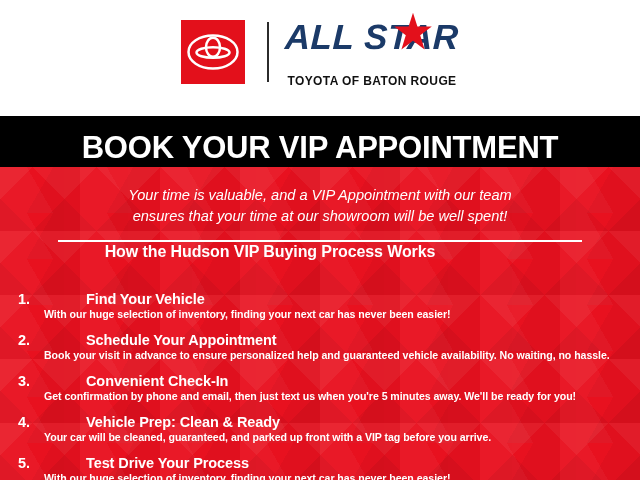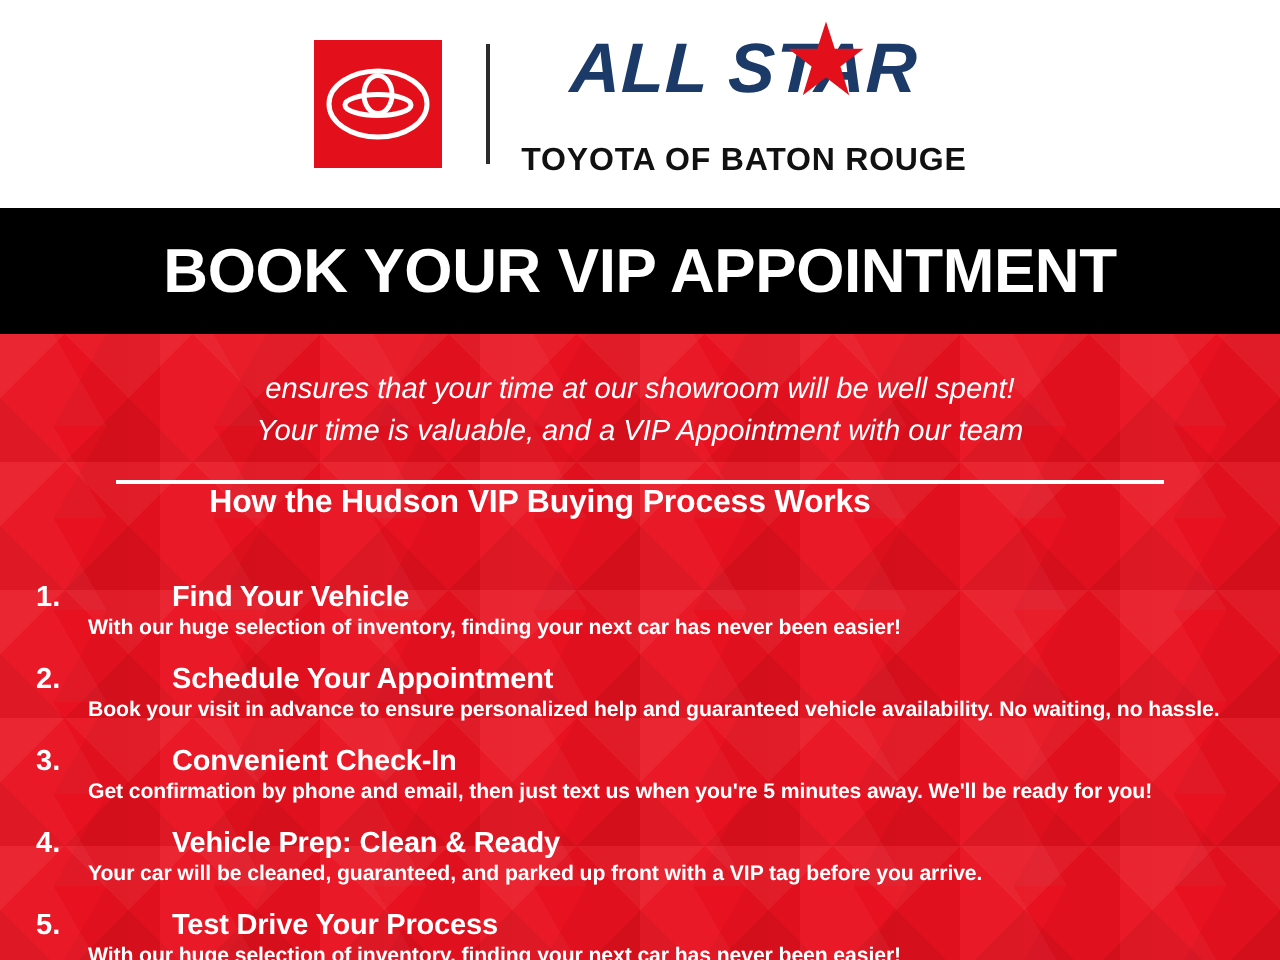--- a/index.html
+++ b/index.html
@@ -80,32 +80,32 @@
   }
   .star-overlay {
     position: absolute;
     left: 108px;
     top: -5px;
     width: 40px;
     height: 40px;
     pointer-events: none;
   }
   .allstar-sub {
-    font-size: 16px;
+    font-size: 12px;
     font-weight: bold;
     color: #111111;
     letter-spacing: 0.4px;
     margin-top: 17px;
     white-space: nowrap;
   }
 
   
   .banner {
     position: absolute;
-    left: 0; top: 104px;
+    left: 0; top: 116px;
     width: 640px;
     height: 63px;
     background: #000000;
     display: flex;
     align-items: center;
     justify-content: center;
   }
   .banner-title {
     color: #ffffff;
     font-size: 31px;
@@ -258,22 +258,22 @@
     <div class="banner-title">BOOK YOUR VIP APPOINTMENT</div>
   </div>
 
   <div class="red-body">
     <div class="tri-pattern"></div>
     <div class="tri-pattern2"></div>
 
     <div class="red-content">
 
       <div class="intro">
+        <span class="line">Your time is valuable, and a VIP Appointment with our team</span>
         <span class="line">ensures that your time at our showroom will be well spent!</span>
-        <span class="line">Your time is valuable, and a VIP Appointment with our team</span>
       </div>
 
       <div class="rule"></div>
 
       <div class="section-heading">How the Hudson VIP Buying Process Works</div>
 
       <div class="steps">
 
         <div class="step">
           <span class="step-num">1.</span>

